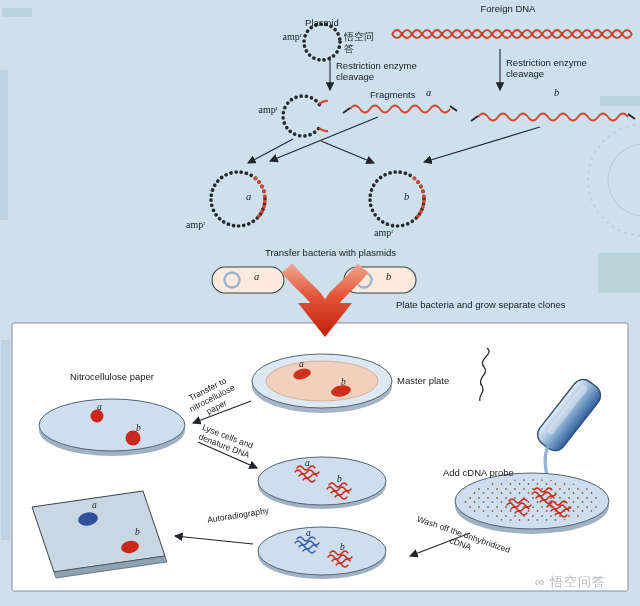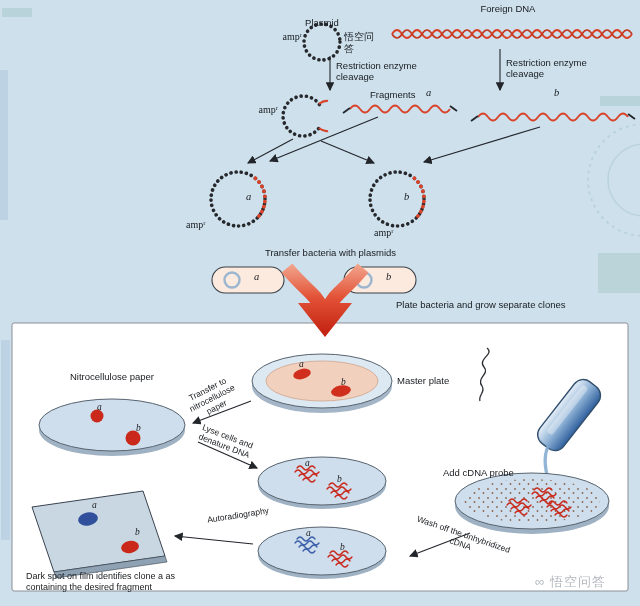--- a/index.html
+++ b/index.html
@@ -221,20 +221,19 @@
 <div class="lbl sm center" style="left:186px; top:431px; width:80px; transform:rotate(21deg);">Lyse cells and denature DNA</div>
 <div class="lbl letter-sm" style="left:305px; top:458px;">a</div>
 <div class="lbl letter-sm" style="left:337px; top:474px;">b</div>
 <div class="lbl" style="left:443px; top:455px; width:90px;margin-top:12px;">Add cDNA probe</div>
 <div class="lbl sm center" style="left:413px; top:529px; width:98px; transform:rotate(19deg);">Wash off the unhybridized cDNA</div>
 <div class="lbl sm center" style="left:194px; top:510px; width:88px; transform:rotate(-9deg);">Autoradiography</div>
 <div class="lbl letter-sm" style="left:306px; top:528px;">a</div>
 <div class="lbl letter-sm" style="left:340px; top:542px;">b</div>
 <div class="lbl letter-sm" style="left:92px; top:500px;">a</div>
 <div class="lbl letter-sm" style="left:135px; top:527px;">b</div>
-<div class="lbl" style="left:26px; top:571px; width:182px; font-size:9px;">Dark spot on film identifies clone a as containing the desired fragment</div>
 
 <div class="lbl watermark right" style="left:486px; top:574px; width:120px;">
   <span>∞</span>
   <span>悟空问答</span>
 </div>
 
 </div>
 
 </body></html>

